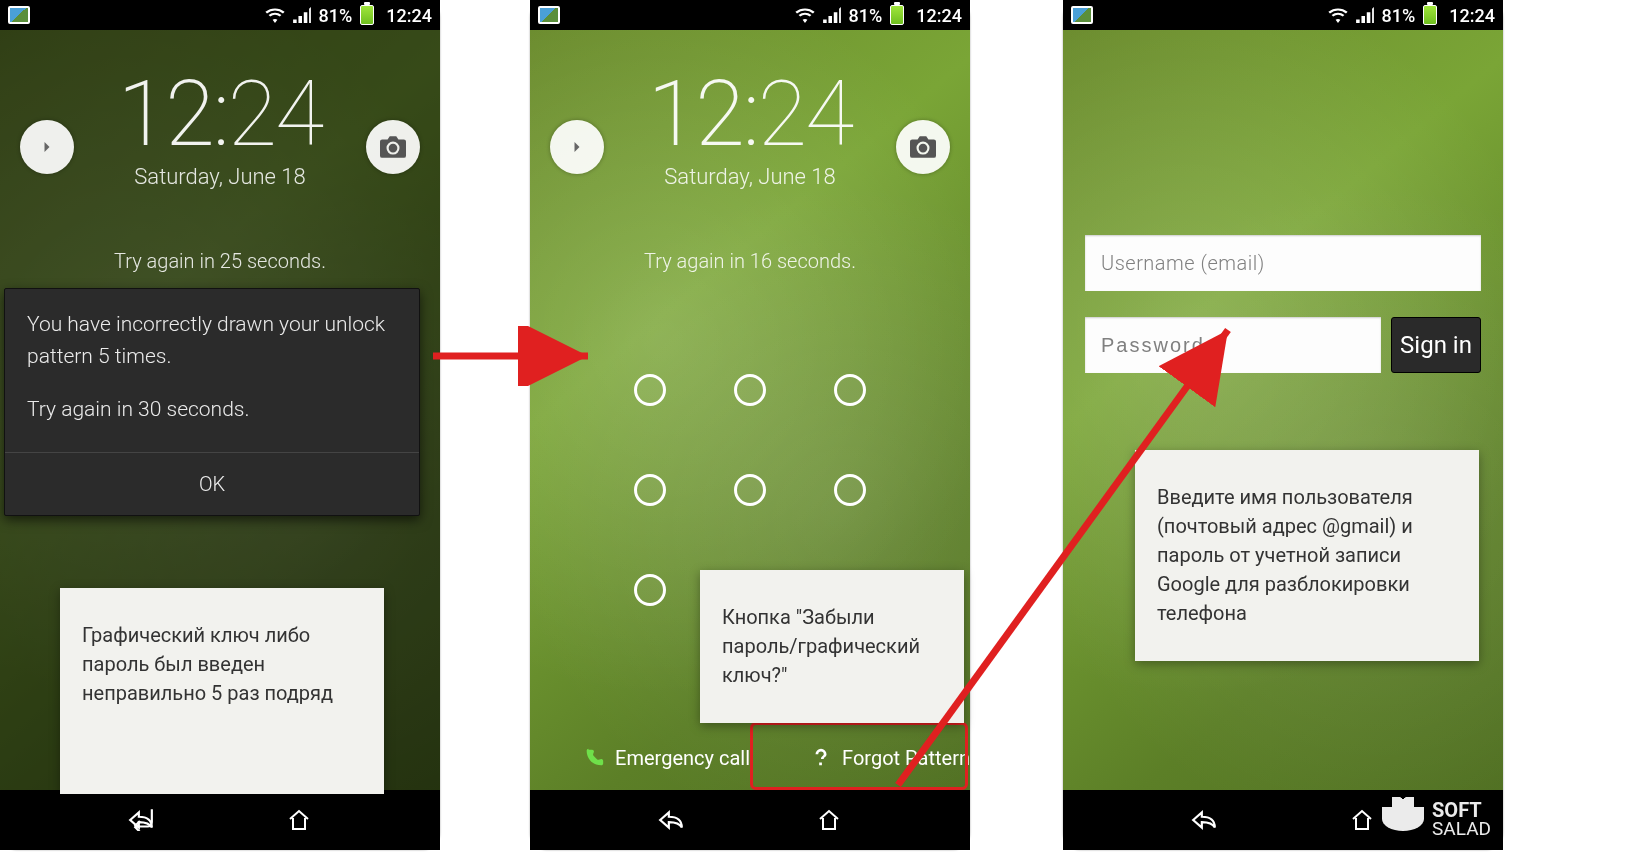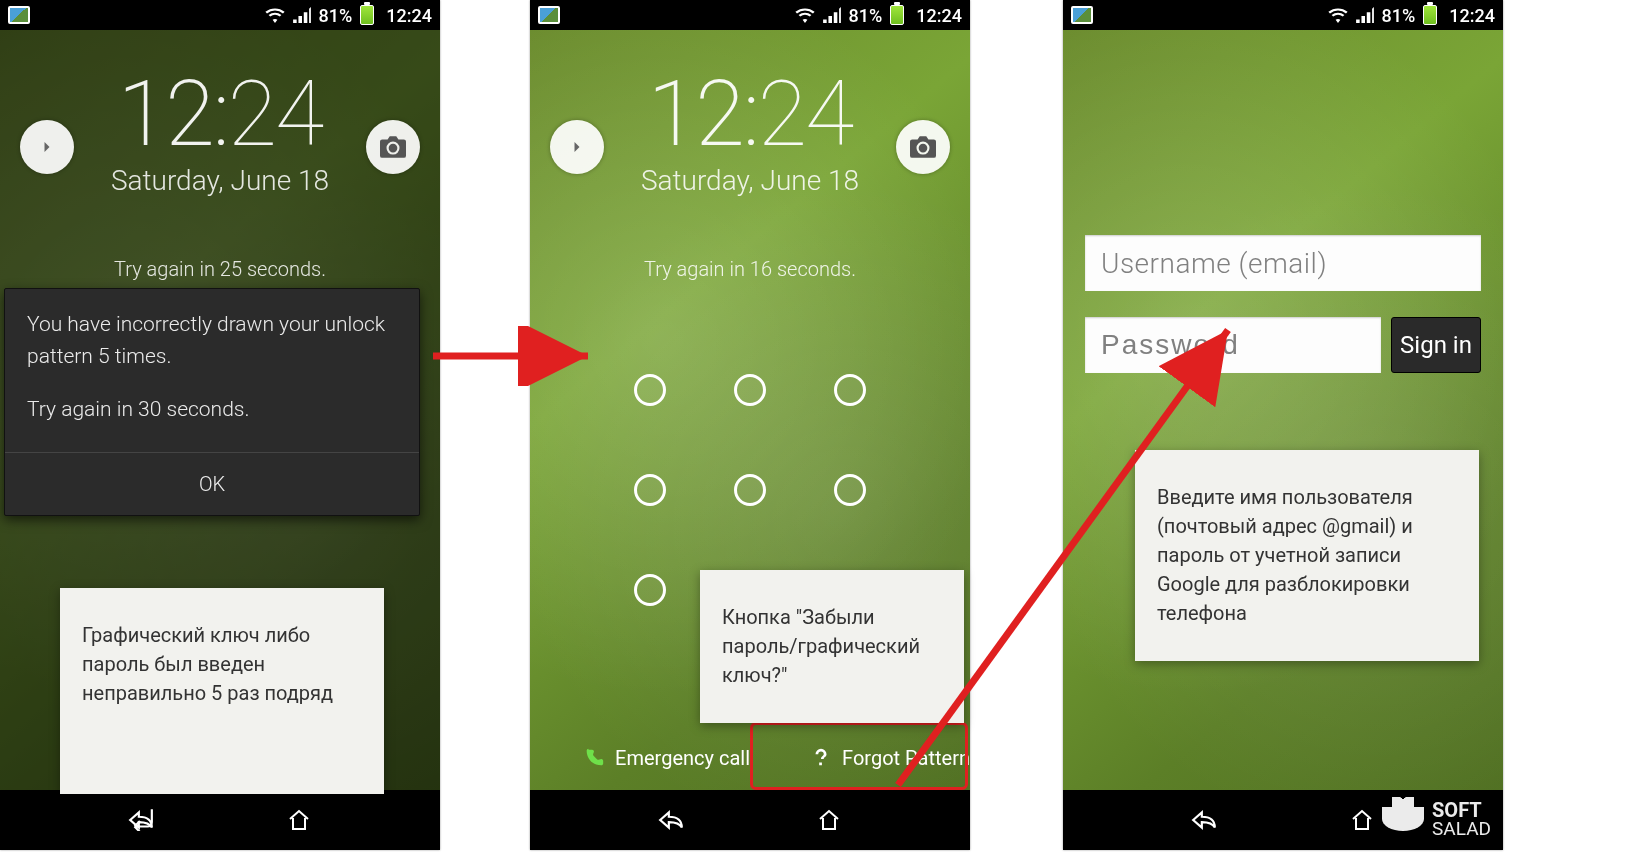--- a/index.html
+++ b/index.html
@@ -21,20 +21,21 @@
     position: absolute;
     top: 0;
     width: 440px;
     height: 850px;
     background:
       radial-gradient(circle at 30% 40%, rgba(255,255,255,0.15), transparent 60%),
       radial-gradient(circle at 70% 60%, rgba(255,255,255,0.10), transparent 55%),
       linear-gradient(140deg, #6a8a2d 0%, #7aa536 35%, #5c7f27 70%, #4e6d21 100%);
     color: #fff;
     box-shadow: 0 0 2px rgba(0,0,0,0.4);
+    border-radius: 18px;
   }
   .phone.dimmed::after {
     content:"";
     position:absolute;
     inset:0;
     background: rgba(0,0,0,0.55);
     pointer-events:none;
   }
   .phone1 { left: 0; }
   .phone2 { left: 530px; }
@@ -90,21 +91,21 @@
   .bigclock {
     font-size: 90px;
     font-weight: 200;
     letter-spacing: -2px;
     color: #ffffffee;
     line-height: 1;
   }
   .bigclock .hour { font-weight: 200; }
   .bigclock .minute { font-weight: 100; }
   .dateline {
-    font-size: 28px;
+    font-size: 22px;
     font-weight: 300;
     margin-top: 4px;
     color: #ffffffdd;
   }
   .countdown {
     margin-top: 60px;
     font-size: 20px;
     font-weight: 300;
     color: #ffffffdd;
   }
@@ -232,21 +233,21 @@
     display:flex;
     flex-direction:column;
     gap:26px;
   }
   .loginrow { display:flex; gap:10px; align-items:stretch;}
   .txtfield {
     flex:1;
     height:56px;
     background:#fdfdfd;
     color:#808080;
-    font-size:28px;
+    font-size:20px;
     font-weight:300;
     padding:0 16px;
     border:none;
     outline:none;
     box-shadow: inset 0 1px 2px rgba(0,0,0,0.2);
     display:flex;
     align-items:center;
     letter-spacing: 0.5px;
   }
   .txtfield.pw { font-family: "Segoe UI", "Helvetica Neue", Arial, sans-serif; letter-spacing:2px; }

